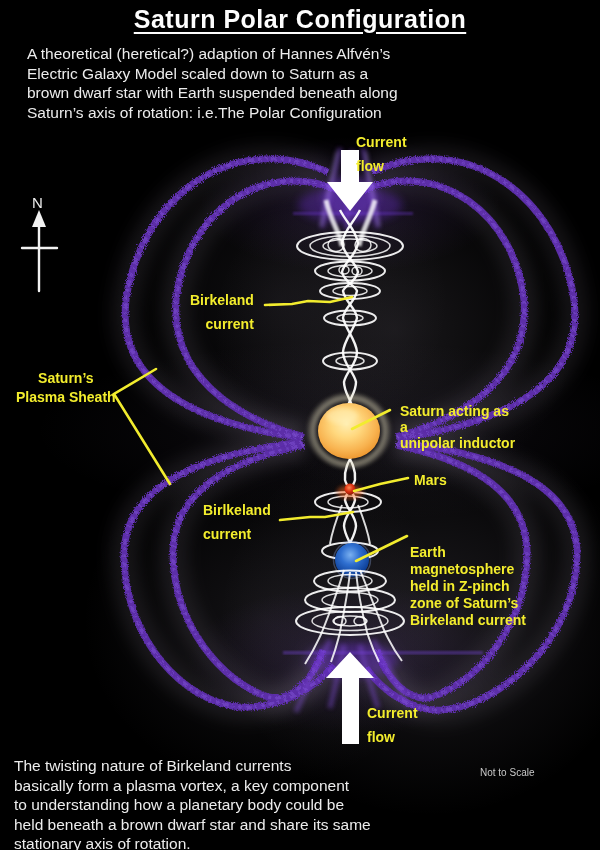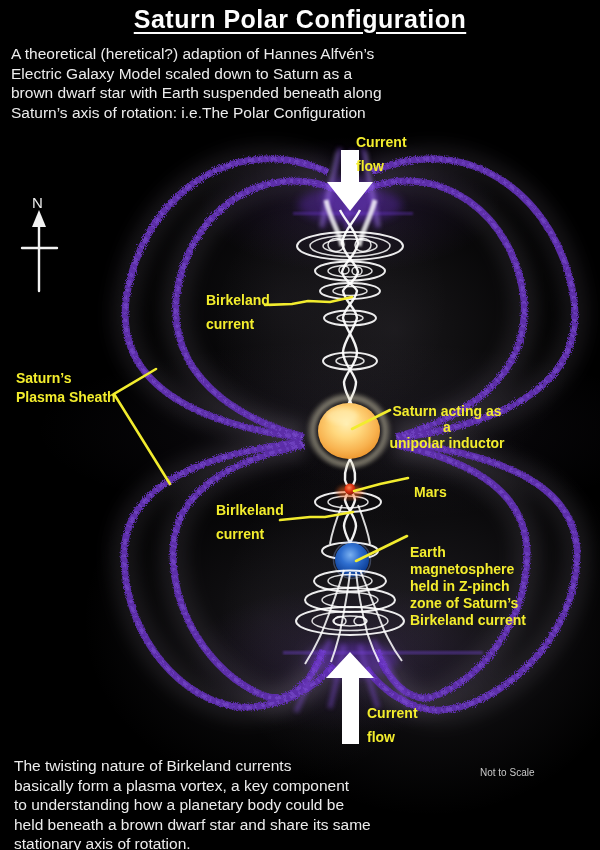--- a/index.html
+++ b/index.html
@@ -17,29 +17,29 @@
       #000;
   }
   .abs{position:absolute;}
   .prewrap{white-space:pre-line;}
   #title{
     left:0;right:0;top:5px;text-align:center;color:#fdfdfd;
     font-size:25px;font-weight:bold;letter-spacing:.5px;
     text-decoration:underline;text-underline-offset:4px;
   }
   .body-text{color:#ececec;font-size:15.5px;line-height:19.5px;}
-  #intro{left:11px;top:44px;}
+  #intro{left:27px;top:44px;}
   #footer{left:14px;top:756px;}
   .ylabel{color:#f3ed2d;font-size:14px;font-weight:bold;line-height:24px;}
   #lbl-current-top{left:356px;top:130px;}
-  #lbl-birkeland-upper{left:206px;top:288px;}
-  #lbl-plasma-sheath{left:16px;top:369px;line-height:18.5px;}
-  #lbl-saturn{left:388px;top:403px;width:118px;text-align:center;line-height:16px;}
-  #lbl-mars{left:414px;top:480px;}
-  #lbl-birkeland-lower{left:216px;top:498px;}
+  #lbl-birkeland-upper{left:190px;top:288px;text-align:right;}
+  #lbl-plasma-sheath{left:16px;top:369px;line-height:18.5px;text-align:center;}
+  #lbl-saturn{left:400px;top:403px;width:118px;line-height:16px;}
+  #lbl-mars{left:414px;top:468px;}
+  #lbl-birkeland-lower{left:203px;top:498px;}
   #lbl-earth{left:410px;top:544px;line-height:17px;}
   #lbl-current-bottom{left:367px;top:701px;}
   #lbl-north{left:32px;top:194px;color:#eeeeee;font-size:15px;}
   #scale-note{left:480px;top:767px;color:#c9c9c9;font-size:10px;}
   svg{position:absolute;left:0;top:0;}
   .p-haze{stroke:#cfc6da;stroke-width:28;fill:none;opacity:.09;}
   .p-main{stroke:#5b2da8;stroke-width:7;fill:none;}
   .p-lite{stroke:#8256d6;stroke-width:3.5;fill:none;opacity:.5;stroke-dasharray:3 4 6 3 2 5;}
   .jet{stroke:#7e4ad8;stroke-width:5;fill:none;opacity:.45;}
   .jet2{stroke:#b9a0ee;stroke-width:2;fill:none;opacity:.5;}

